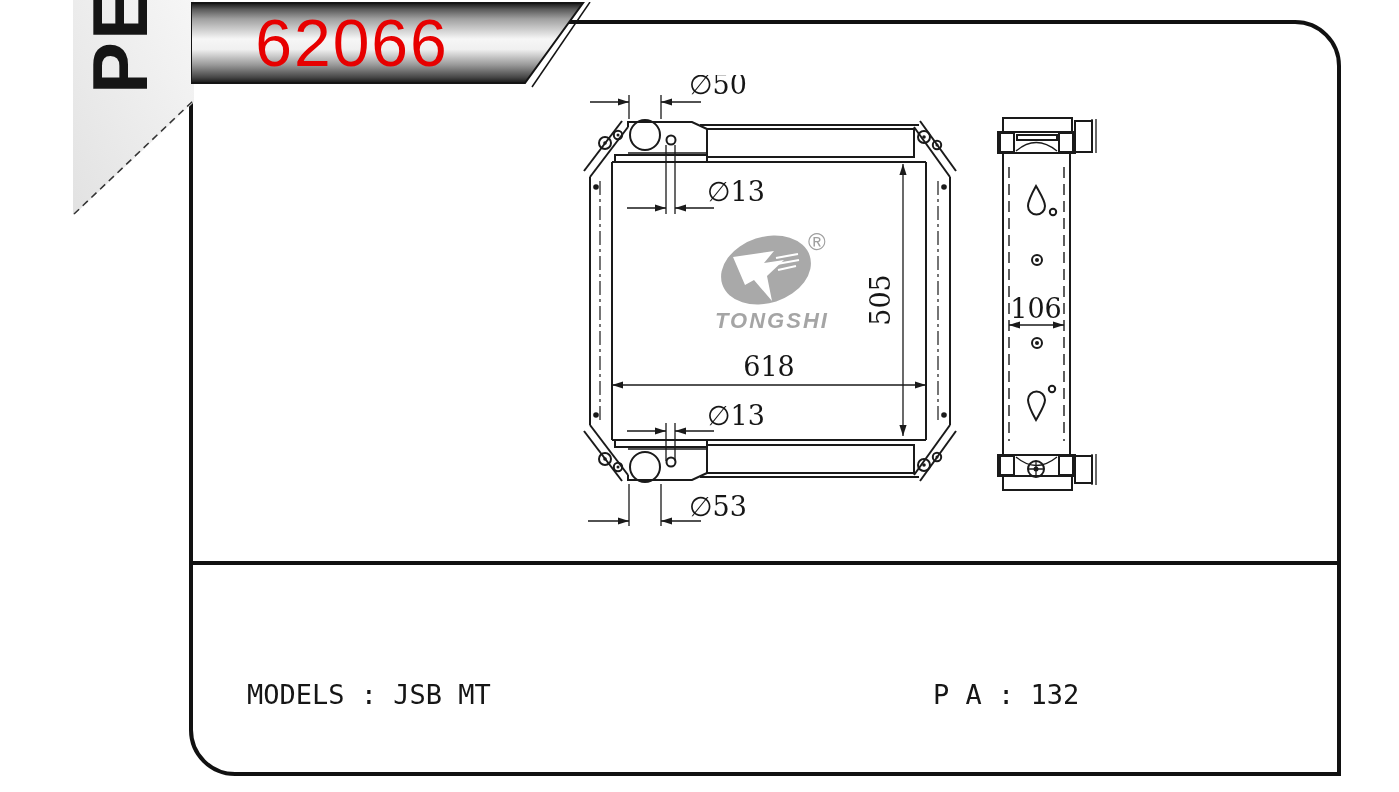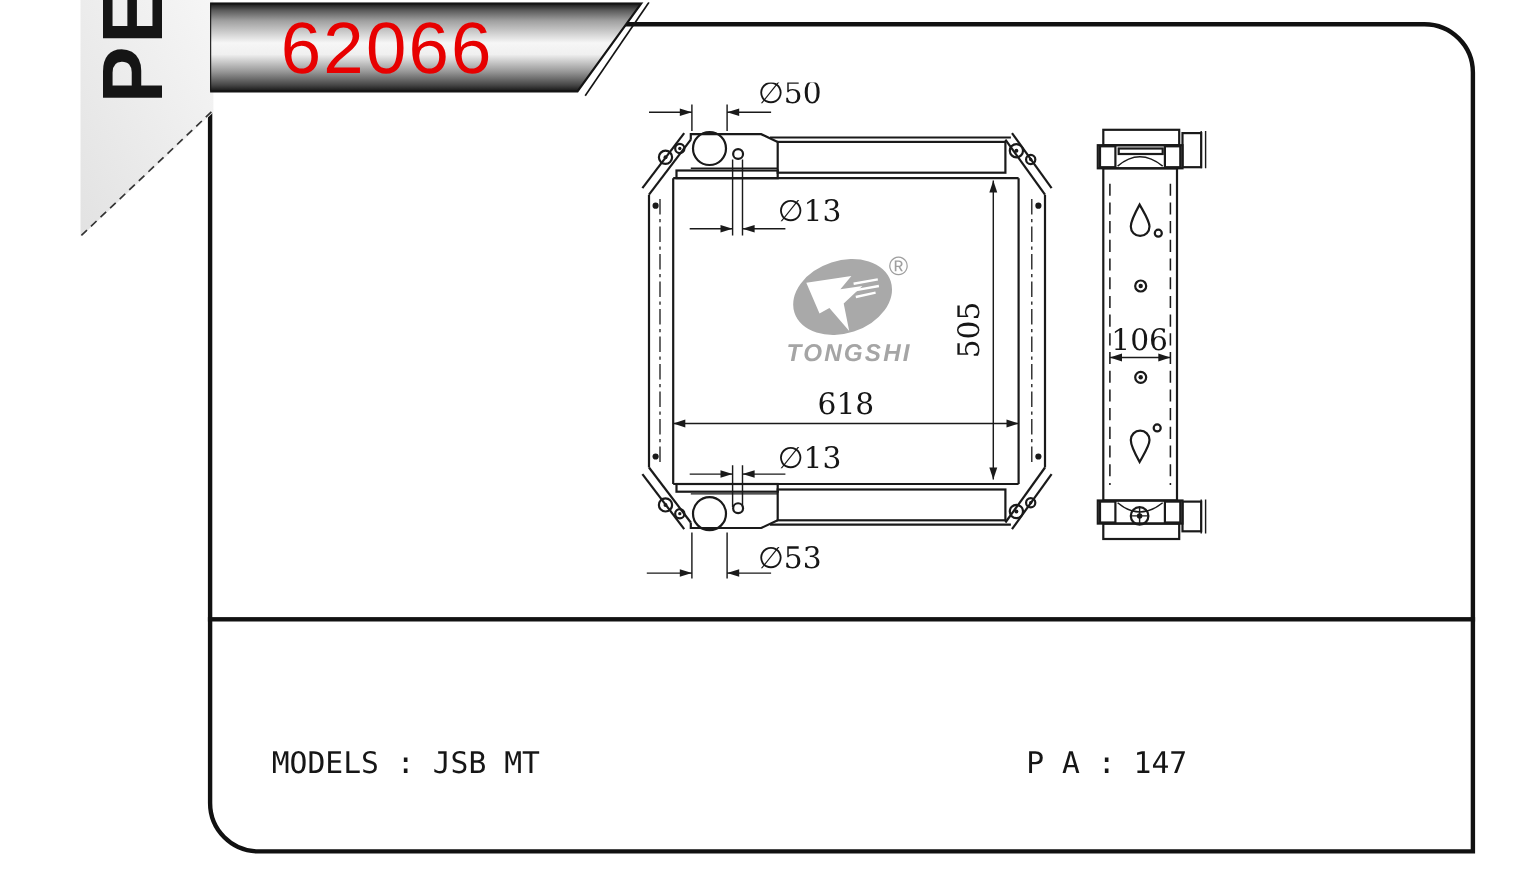--- a/index.html
+++ b/index.html
@@ -249,19 +249,19 @@
     </g>
   </svg>
 
   <div class="specs specs-left">
     <div>MODELS : JSB MT</div>
     
     
     
   </div>
   <div class="specs specs-right">
-    <div>P A : 147</div>
+    <div>P A : 132</div>
     
     
     
   </div>
 
 </div>
 
 </body></html>

